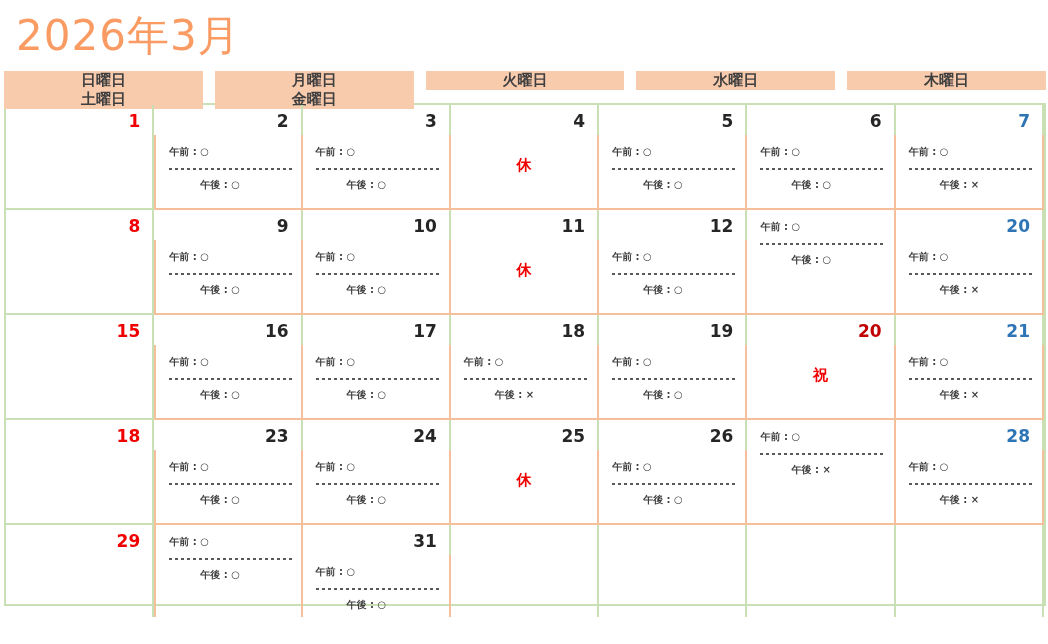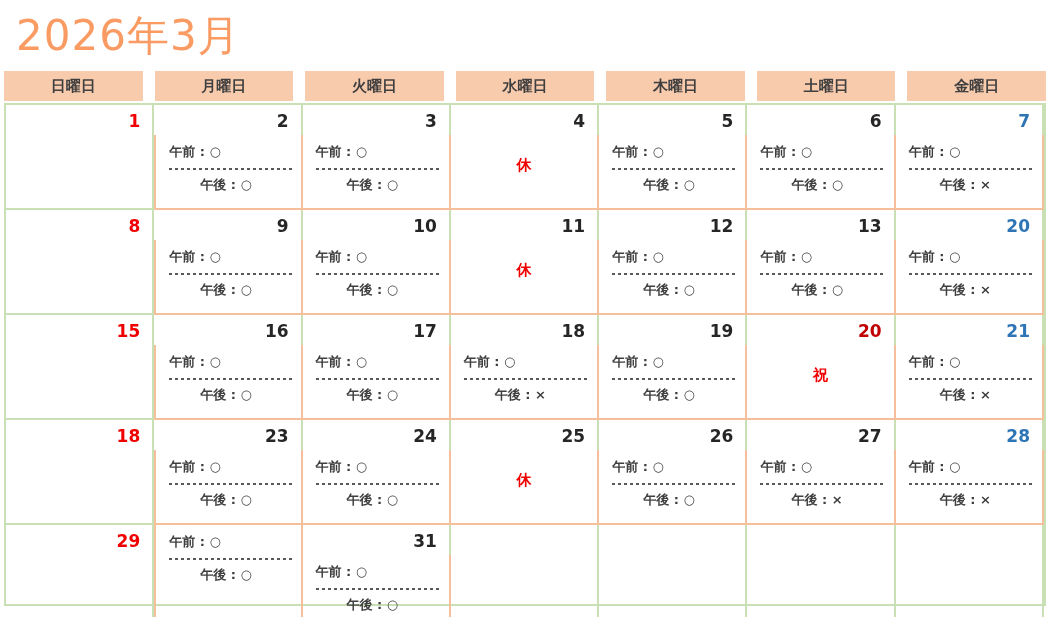--- a/index.html
+++ b/index.html
@@ -12,21 +12,21 @@
   body{
     width:1048px;height:644px;background:#ffffff;overflow:hidden;
     font-family:"DejaVu Sans","Liberation Sans",sans-serif;font-weight:700;
   }
   .title{
     margin:0;padding:8px 0 0 16px;height:71px;
     font-size:42px;letter-spacing:1px;color:var(--title);font-weight:400;
   }
   .header-row{
     margin-left:4px;width:1042px;height:30px;
-    display:grid;grid-template-columns:repeat(7,1fr);column-gap:12px;text-align:center;
+    display:grid;grid-template-columns:repeat(5,1fr);column-gap:12px;text-align:center;
   }
   .header-cell{
     background:var(--header-bg);color:var(--text);font-size:15px;
     display:flex;align-items:center;justify-content:center;
   }
   .grid{
     margin-left:4px;margin-top:2px;width:1042px;
     border:2px solid var(--green);
   }
   .week{display:grid;grid-template-columns:repeat(7,1fr);height:105px;}
@@ -42,21 +42,21 @@
   .cell .date{border-right:2px solid var(--green);}
   .cell .body{flex:1 1 auto;display:flex;flex-direction:column;}
   .cell.green .body{border-right:2px solid var(--green);}
   .cell.content .body{border-right:2px solid var(--peach);}
   .cell.content.col1 .body{border-left:2px solid var(--peach);}
   .num-red{color:var(--red);}
   .num-blue{color:var(--blue);}
   .num-holiday{color:var(--holiday);}
   .entry{
     padding-left:13px;margin-top:5px;height:24px;line-height:24px;
-    font-size:13px;color:var(--text);white-space:nowrap;
+    font-size:10px;color:var(--text);white-space:nowrap;
   }
   .entry.pm{margin-top:3px;padding-left:44px;}
   .dash{
     height:2px;margin:4px 9px 0 13px;
     background:repeating-linear-gradient(to right,var(--dash) 0 3px,transparent 3px 6px);
   }
   .note{
     flex:1;display:flex;align-items:center;justify-content:center;
     font-size:15px;color:var(--red);padding-bottom:12px;
   }
@@ -157,21 +157,20 @@
         </div>
         <div class="cell content col4">
           <div class="date"><span>12</span></div>
           <div class="body">
             <div class="entry am">午前 : ○</div>
             <div class="dash"></div>
             <div class="entry pm">午後 : ○</div>
           </div>
         </div>
         <div class="cell content col5">
-          <div class="date"><span>13</span></div>
           <div class="body">
             <div class="entry am">午前 : ○</div>
             <div class="dash"></div>
             <div class="entry pm">午後 : ○</div>
           </div>
         </div>
         <div class="cell content col6">
           <div class="date"><span class="num-blue">20</span></div>
           <div class="body">
             <div class="entry am">午前 : ○</div>
@@ -261,21 +260,20 @@
         </div>
         <div class="cell content col4">
           <div class="date"><span>26</span></div>
           <div class="body">
             <div class="entry am">午前 : ○</div>
             <div class="dash"></div>
             <div class="entry pm">午後 : ○</div>
           </div>
         </div>
         <div class="cell content col5">
-          <div class="date"><span>27</span></div>
           <div class="body">
             <div class="entry am">午前 : ○</div>
             <div class="dash"></div>
             <div class="entry pm">午後 : ×</div>
           </div>
         </div>
         <div class="cell content col6">
           <div class="date"><span class="num-blue">28</span></div>
           <div class="body">
             <div class="entry am">午前 : ○</div>

